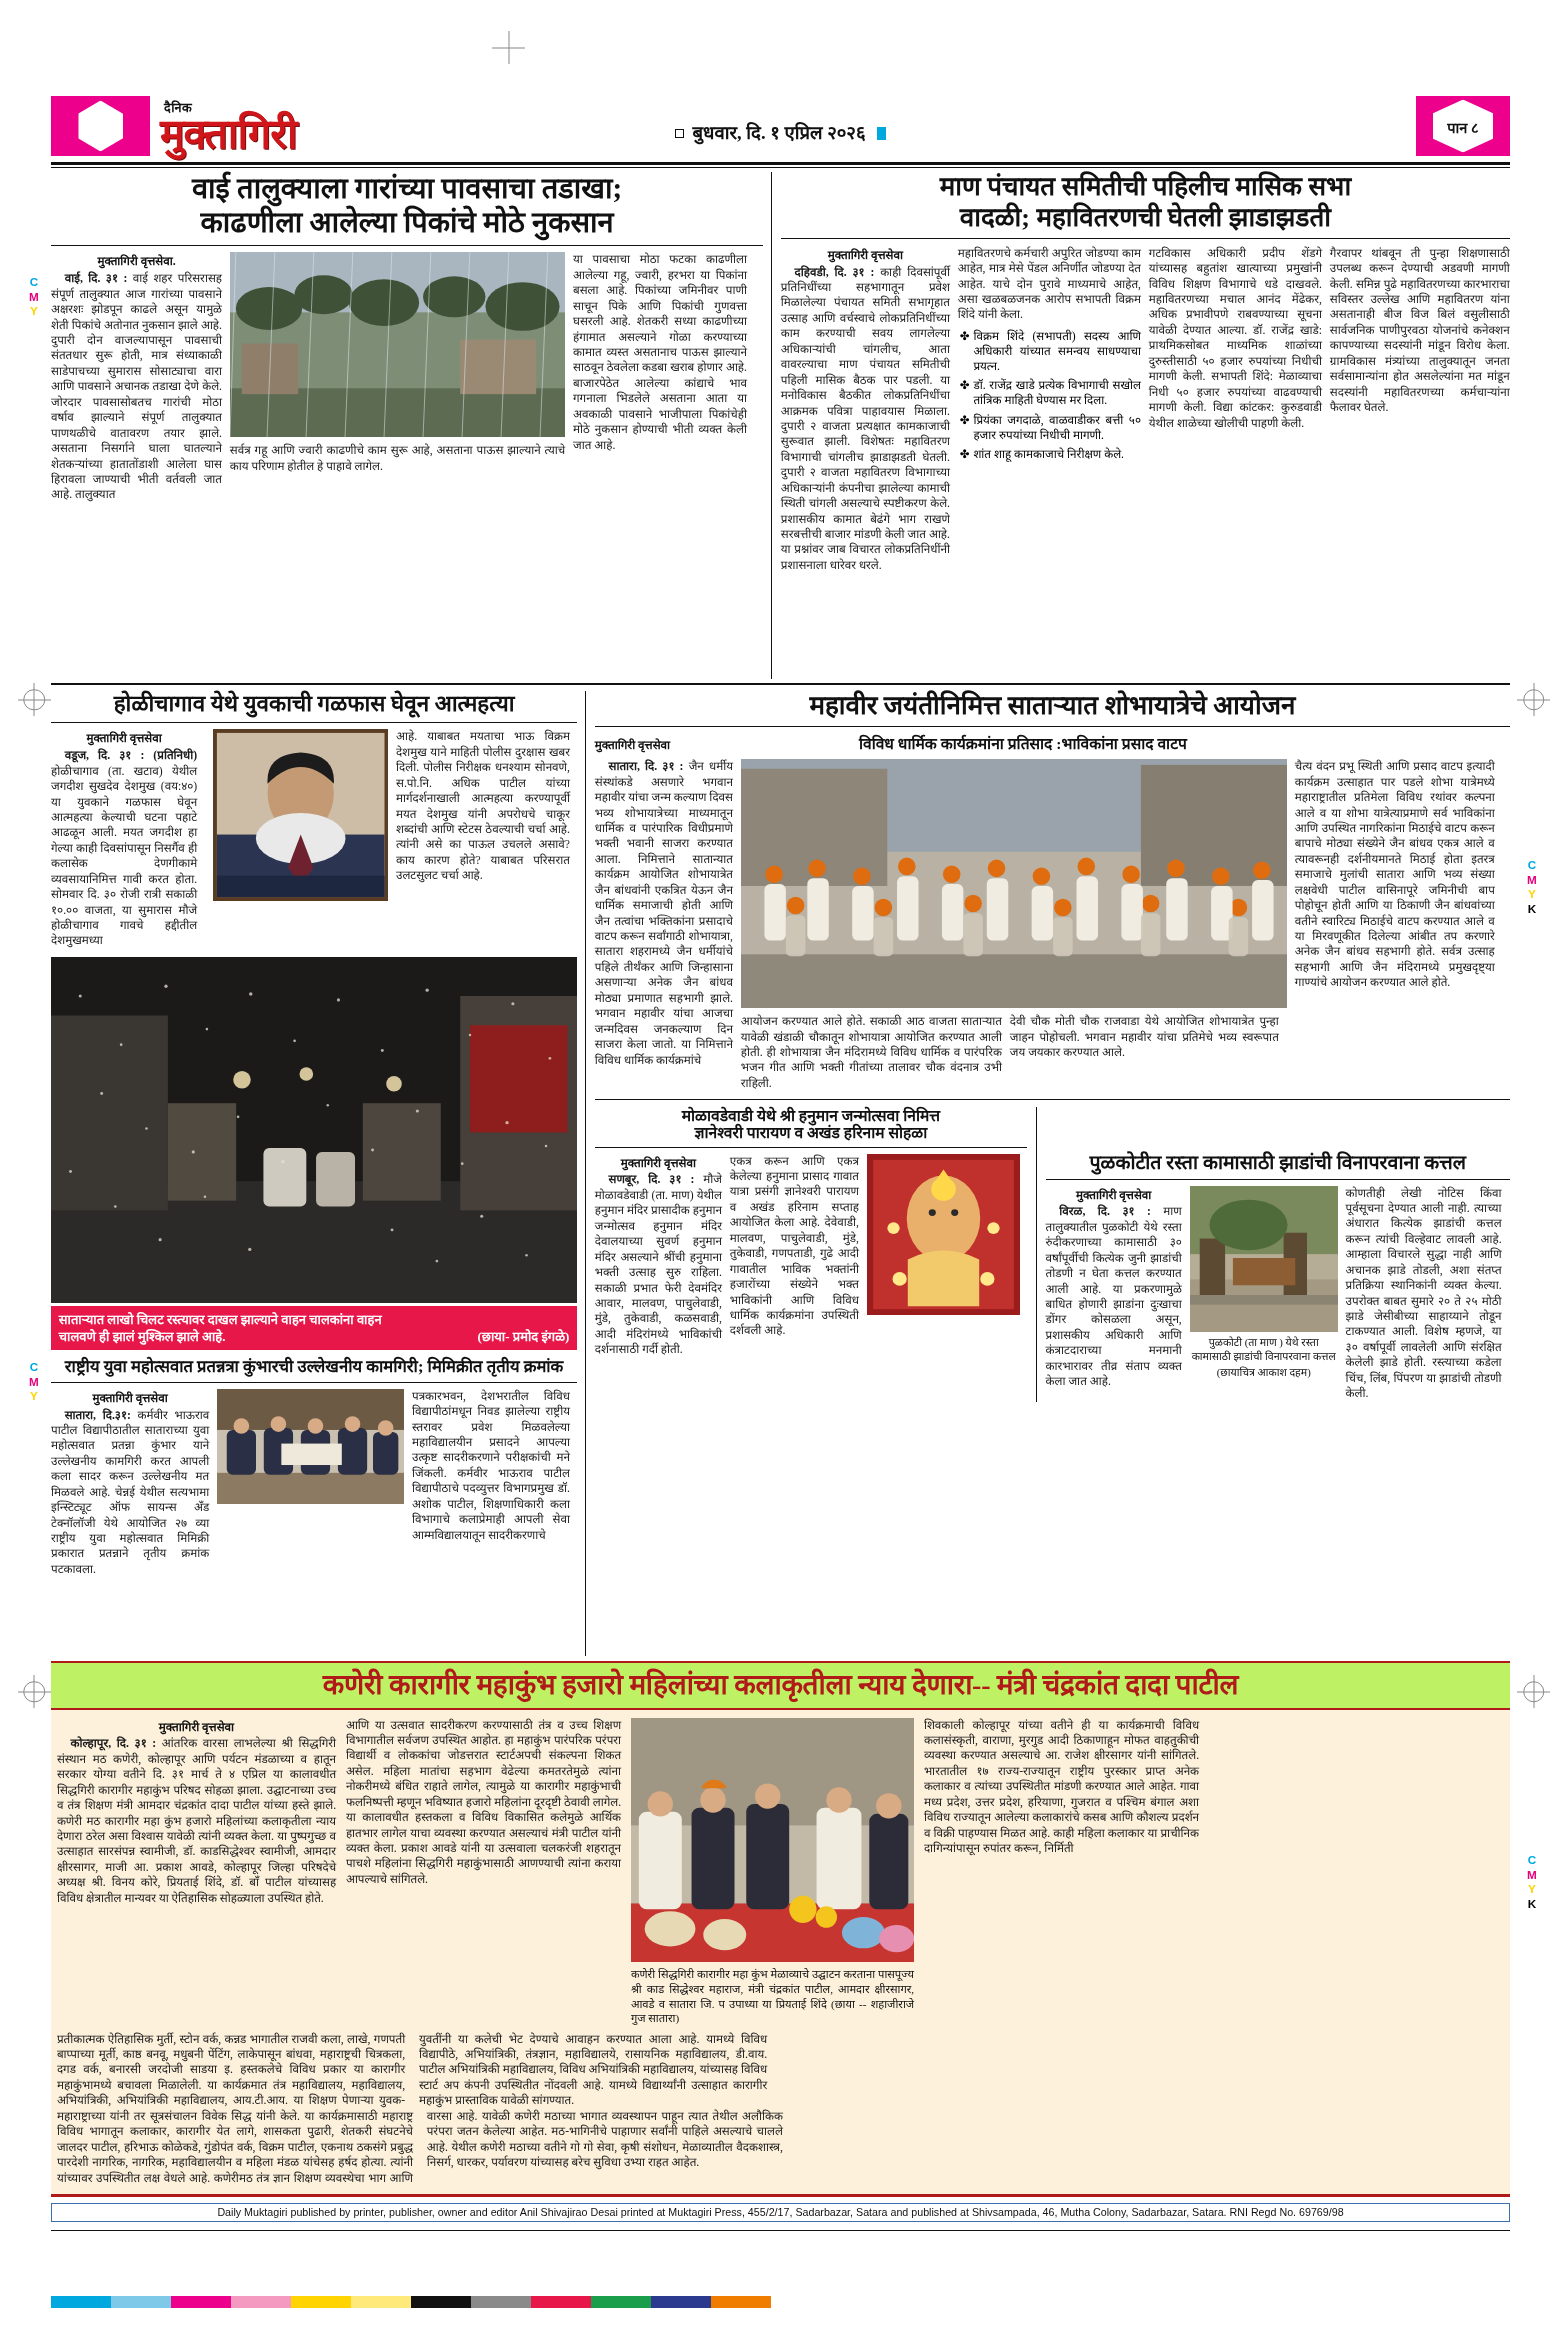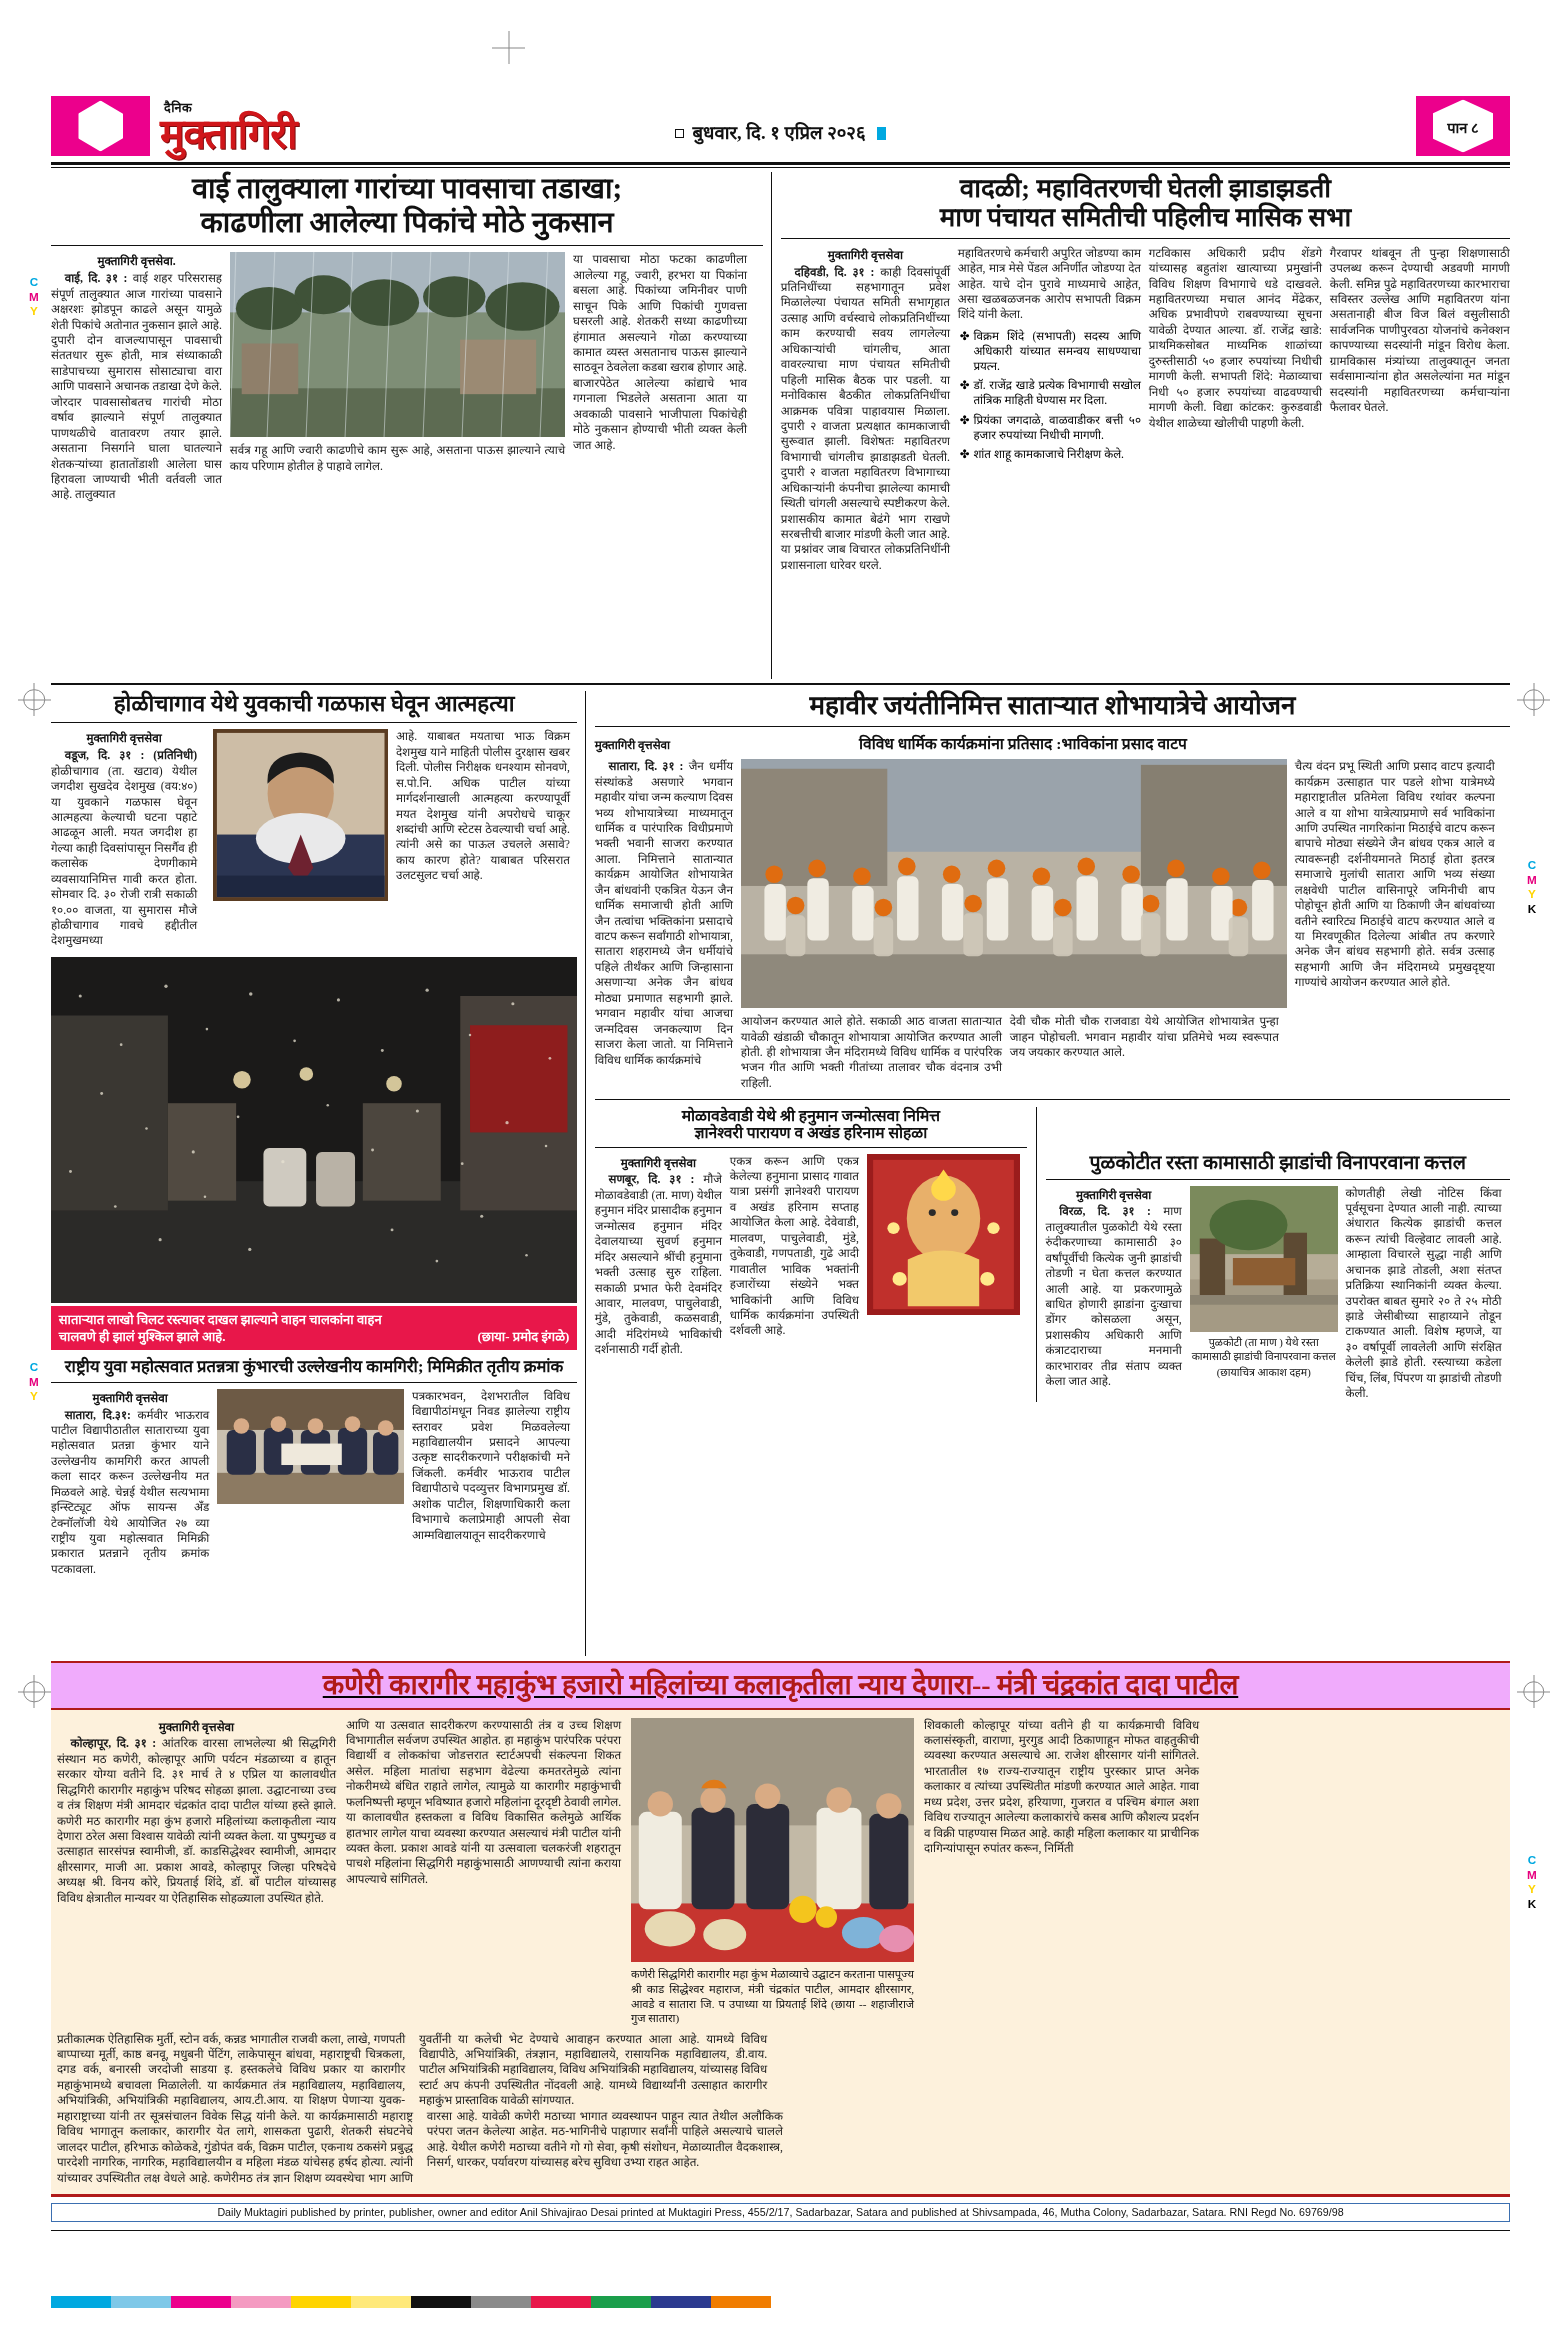--- a/index.html
+++ b/index.html
@@ -100,23 +100,22 @@
     padding:4.9px 7.8px; text-align:justify;
   }
   .cap-plain { font:10.7px/1.3 "Liberation Serif", serif; text-align:center; color:#111; }
 
   
   .cols { display:flex; }
   .col  { }
 
   
   .banner {
-    background:#f0abfc; border-top:2.9px solid #b01a19; border-bottom:2.9px solid #b01a19;
+    background:#bef264; border-top:2.9px solid #b01a19; border-bottom:2.9px solid #b01a19;
     padding:6.8px 5.9px 7.8px;
-    text-decoration:underline;
   }
   .banner-hl {
     font-family:"Liberation Serif", serif; font-weight:bold; font-size:28px; color:#b01a19;
     text-align:center; line-height:1.06; letter-spacing:-0.3px;
   }
   .bz { background:#fdf1dc; }
 
   .footer-box {
     border:1px solid #3b6fb0; margin-top:5.9px; padding:2.9px 5.9px;
     font:10.7px "Liberation Sans", sans-serif; color:#111; text-align:center;
@@ -252,22 +251,22 @@
         </div>
         <div class="col" style="width:174px;">
           <div class="body">या पावसाचा मोठा फटका काढणीला आलेल्या गहू, ज्वारी, हरभरा या पिकांना बसला आहे. पिकांच्या जमिनीवर पाणी साचून पिके आणि पिकांची गुणवत्ता घसरली आहे. शेतकरी सध्या काढणीच्या हंगामात असल्याने गोळा करण्याच्या कामात व्यस्त असतानाच पाऊस झाल्याने साठवून ठेवलेला कडबा खराब होणार आहे. बाजारपेठेत आलेल्या कांद्याचे भाव गगनाला भिडलेले असताना आता या अवकाळी पावसाने भाजीपाला पिकांचेही मोठे नुकसान होण्याची भीती व्यक्त केली जात आहे.</div>
         </div>
       </div>
     </div>
 
     <div class="vline"></div>
 
     <div class="col" style="width:738px; padding-left:8.8px;">
+      <div class="hl hl-lg">माण पंचायत समितीची पहिलीच मासिक सभा</div>
       <div class="hl hl-lg" style="margin-top:2px;">वादळी; महावितरणची घेतली झाडाझडती</div>
-      <div class="hl hl-lg">माण पंचायत समितीची पहिलीच मासिक सभा</div>
       <div class="hrule" style="margin:5.9px 0 6.8px;"></div>
 
       <div class="cols">
         <div class="col" style="width:177px; padding-right:7.8px;">
           <div class="byline" style="text-align:center;">मुक्तागिरी वृत्तसेवा</div>
           <div class="body">
             <p><b>दहिवडी, दि. ३१ :</b> <span>काही दिवसांपूर्वी प्रतिनिधींच्या सहभागातून प्रवेश मिळालेल्या पंचायत समिती सभागृहात उत्साह आणि वर्चस्वाचे लोकप्रतिनिधींच्या काम करण्याची सवय लागलेल्या अधिकाऱ्यांची चांगलीच, आता वावरल्याचा माण पंचायत समितीची पहिली मासिक बैठक पार पडली. या मनोविकास बैठकीत लोकप्रतिनिधींचा आक्रमक पवित्रा पाहावयास मिळाला. दुपारी २ वाजता प्रत्यक्षात कामकाजाची सुरूवात झाली. विशेषतः महावितरण विभागाची चांगलीच झाडाझडती घेतली. दुपारी २ वाजता महावितरण विभागाच्या अधिकाऱ्यांनी कंपनीचा झालेल्या कामाची स्थिती चांगली असल्याचे स्पष्टीकरण केले. प्रशासकीय कामात बेढंगे भाग राखणे सरबत्तीची बाजार मांडणी केली जात आहे. या प्रश्नांवर जाब विचारत लोकप्रतिनिधींनी प्रशासनाला धारेवर धरले.</span></p>
           </div>
         </div>
         <div class="col" style="width:191px; padding-right:7.8px;">

